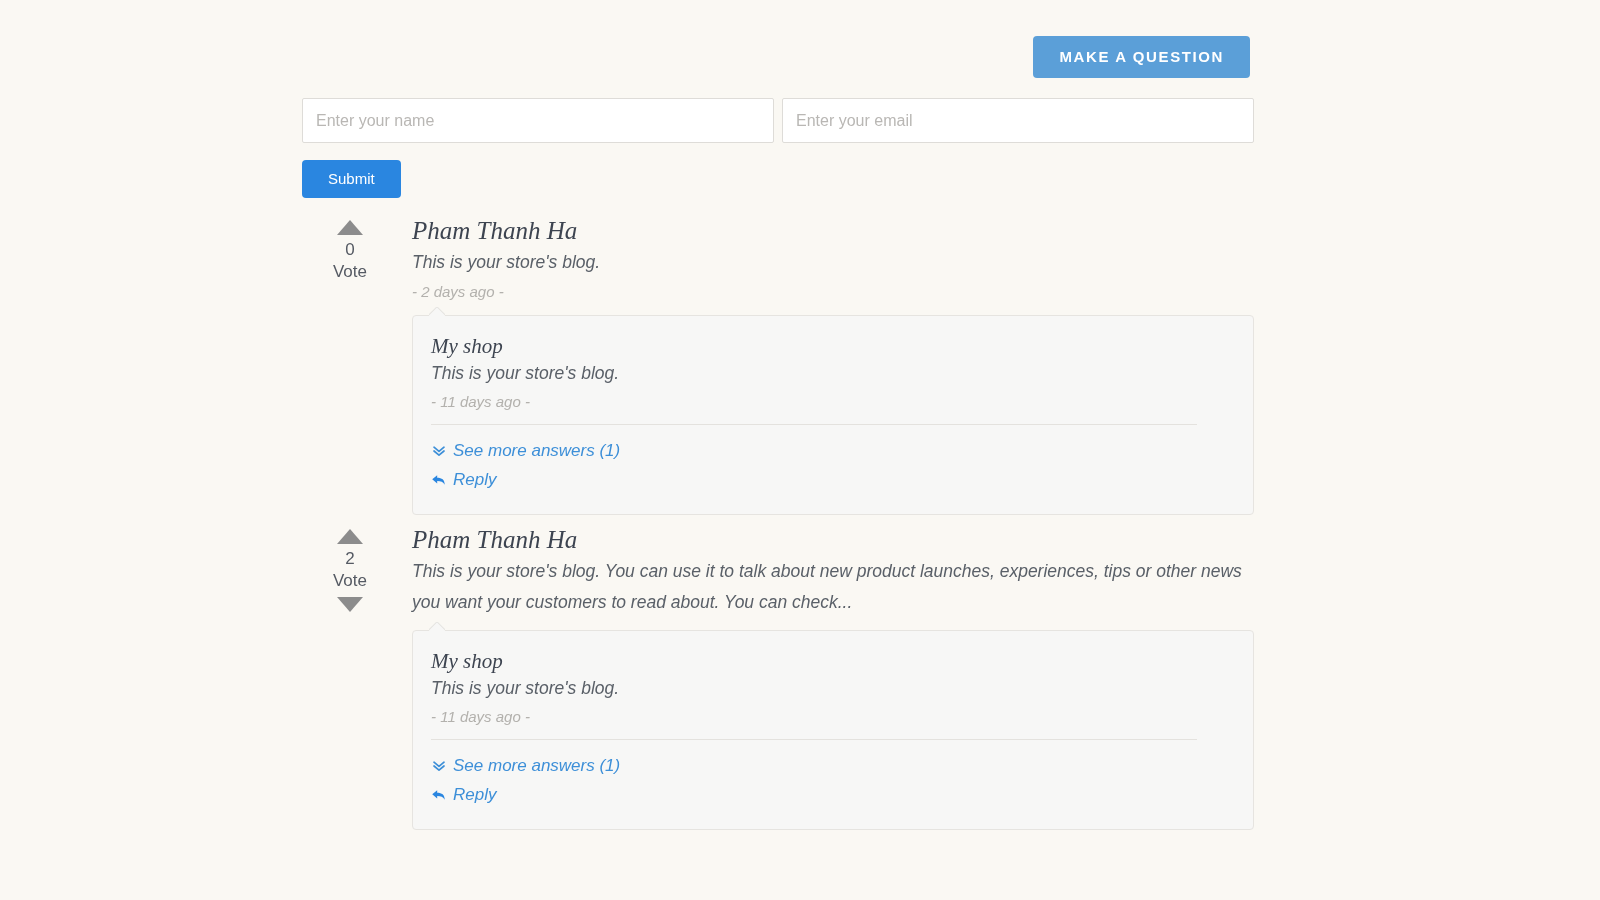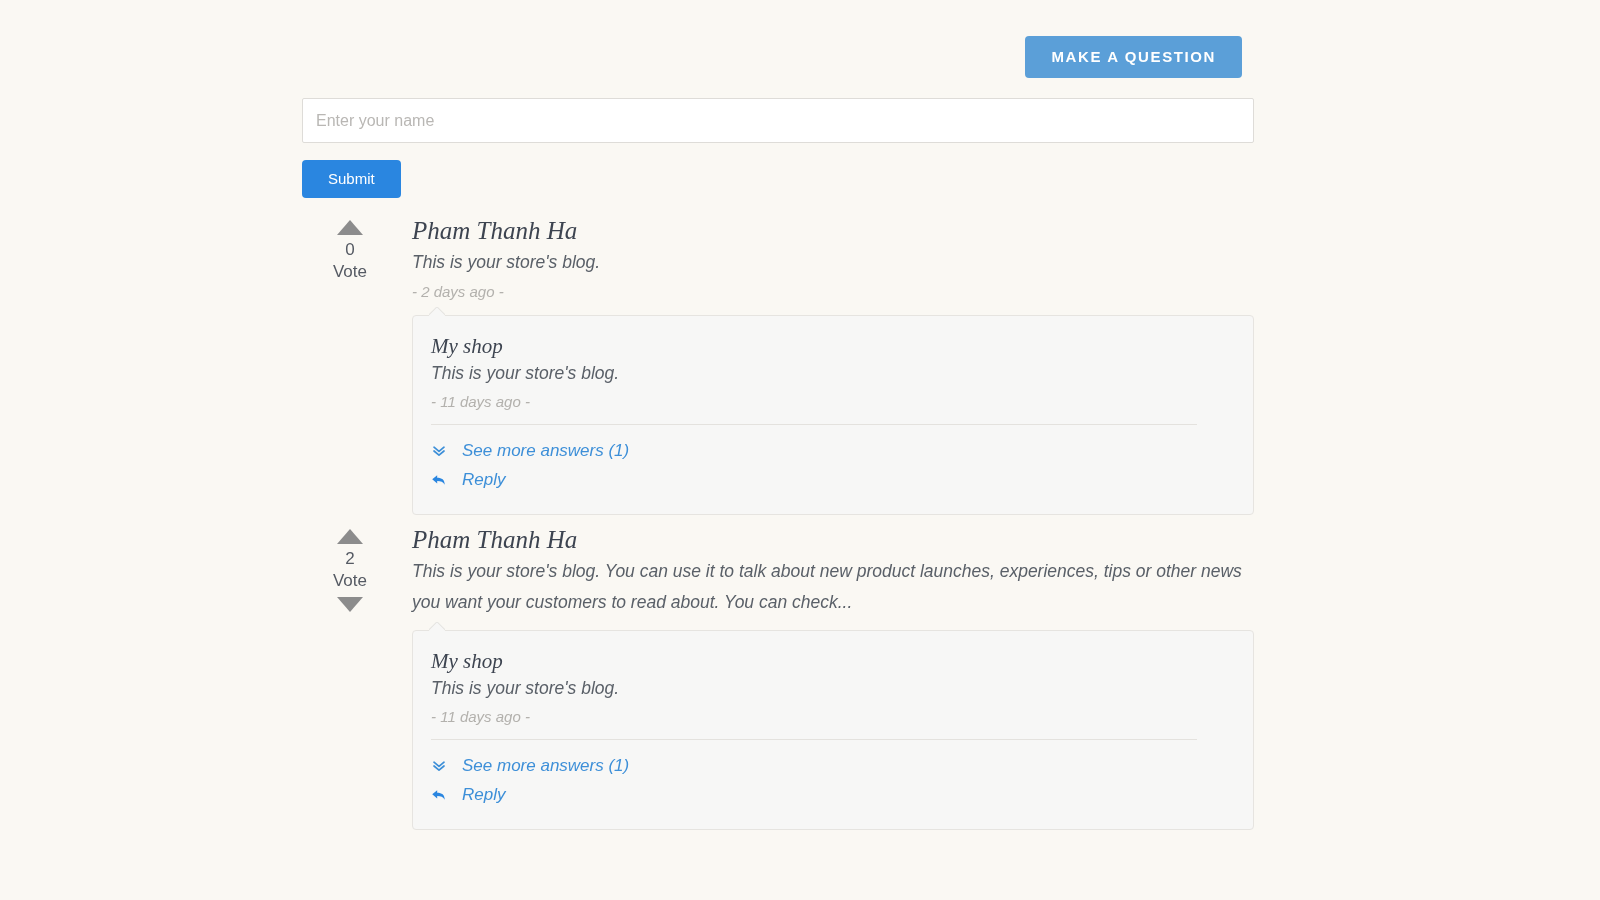--- a/index.html
+++ b/index.html
@@ -40,21 +40,21 @@
     top: 6px;
     font-family: "Liberation Serif", serif;
     font-size: 29px;
     font-weight: 700;
     letter-spacing: 0.5px;
     color: #3d4450;
     white-space: nowrap;
   }
   .make-question-btn {
     position: absolute;
-    right: 12px;
+    right: 4px;
     top: 10px;
     background: #5b9fd8;
     border: none;
     border-radius: 4px;
     color: #ffffff;
     font-family: "Liberation Sans", sans-serif;
     font-size: 15px;
     font-weight: 700;
     letter-spacing: 1.6px;
     padding: 13px 26px 14px 26px;
@@ -230,21 +230,21 @@
     height: 1px;
     background: #e4e2de;
     margin: 11px 36px 0 0;
   }
   .a-actions {
     margin-top: 11px;
   }
   .a-link {
     display: flex;
     align-items: center;
-    gap: 16px;
+    gap: 7px;
     color: #3d8fd8;
     font-family: "Liberation Sans", sans-serif;
     font-size: 17px;
     line-height: 29px;
     cursor: pointer;
     text-decoration: none;
     width: max-content;
   }
   .a-link .glyph {
     display: inline-flex;
@@ -260,20 +260,21 @@
 
 <div class="page">
   <div class="qa-wrap">
 
     <div class="qa-header">
       <button class="make-question-btn">MAKE A QUESTION</button>
     </div>
 
     <div class="form-row">
       <input class="field" type="text" placeholder="Enter your name" style="">
+      <input class="field" type="text" placeholder="Enter your email" style="">
     </div>
     <div class="submit-row">
       <button class="submit-btn">Submit</button>
     </div>
 
     <div class="qa-list">
 
       <div class="qa-item">
         <div class="vote-col">
           <div class="tri tri-up"></div>

